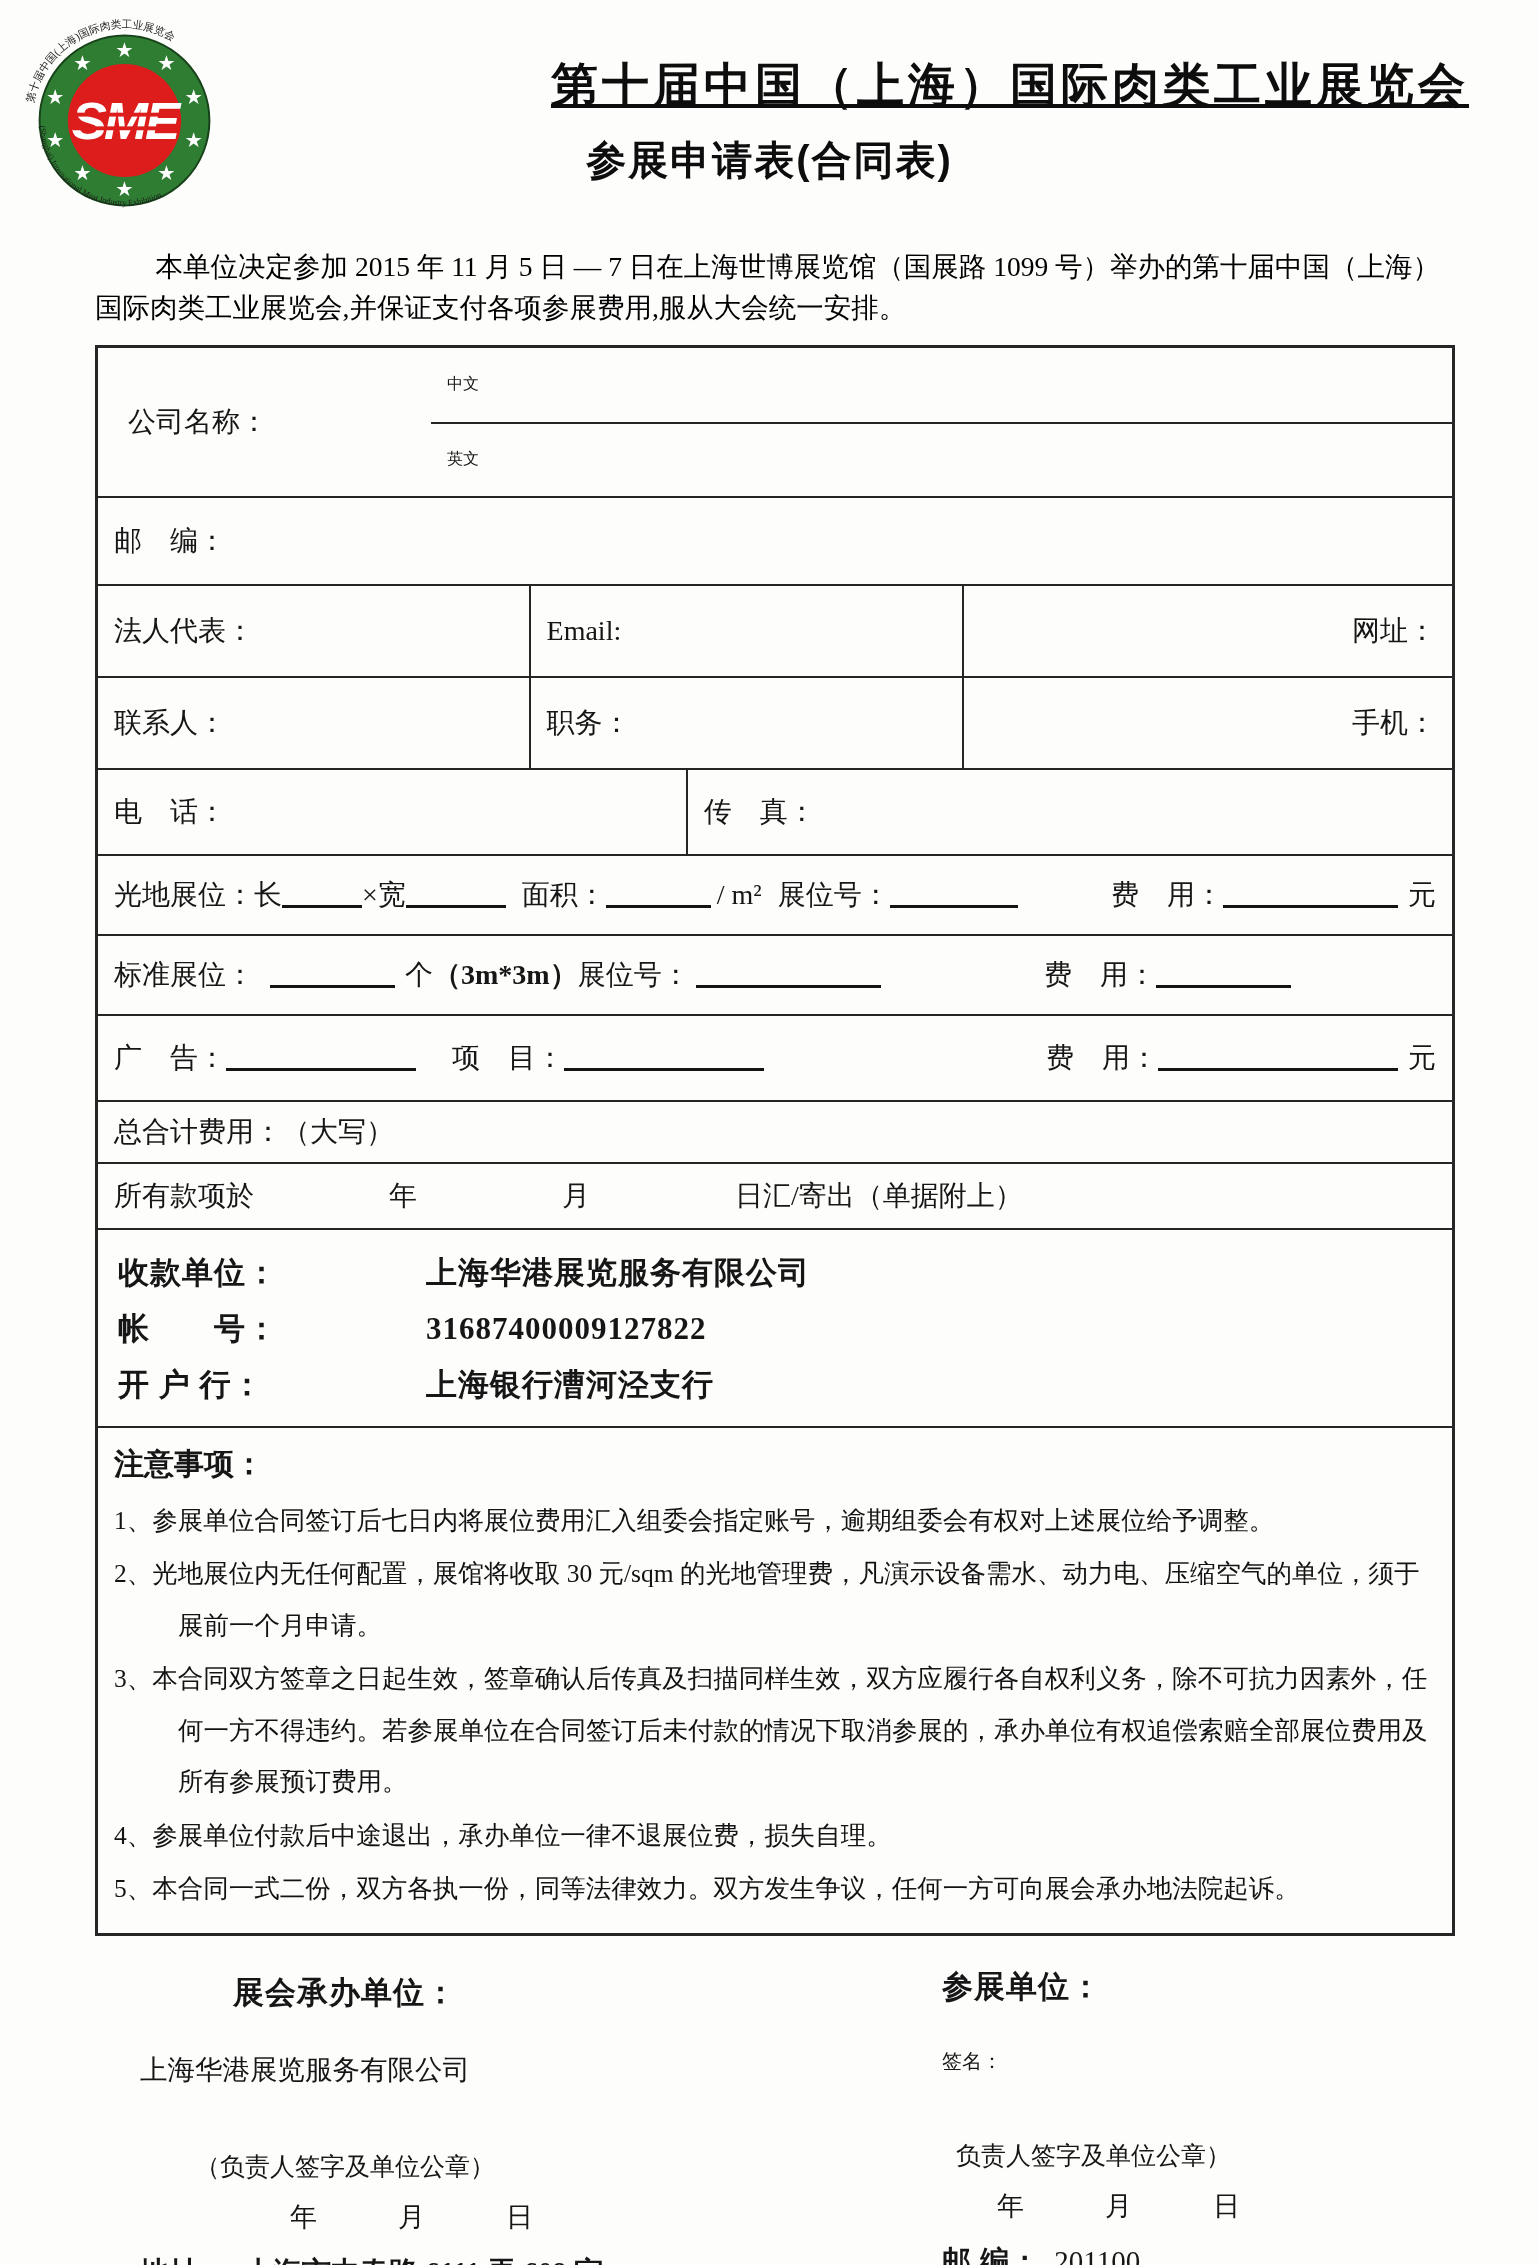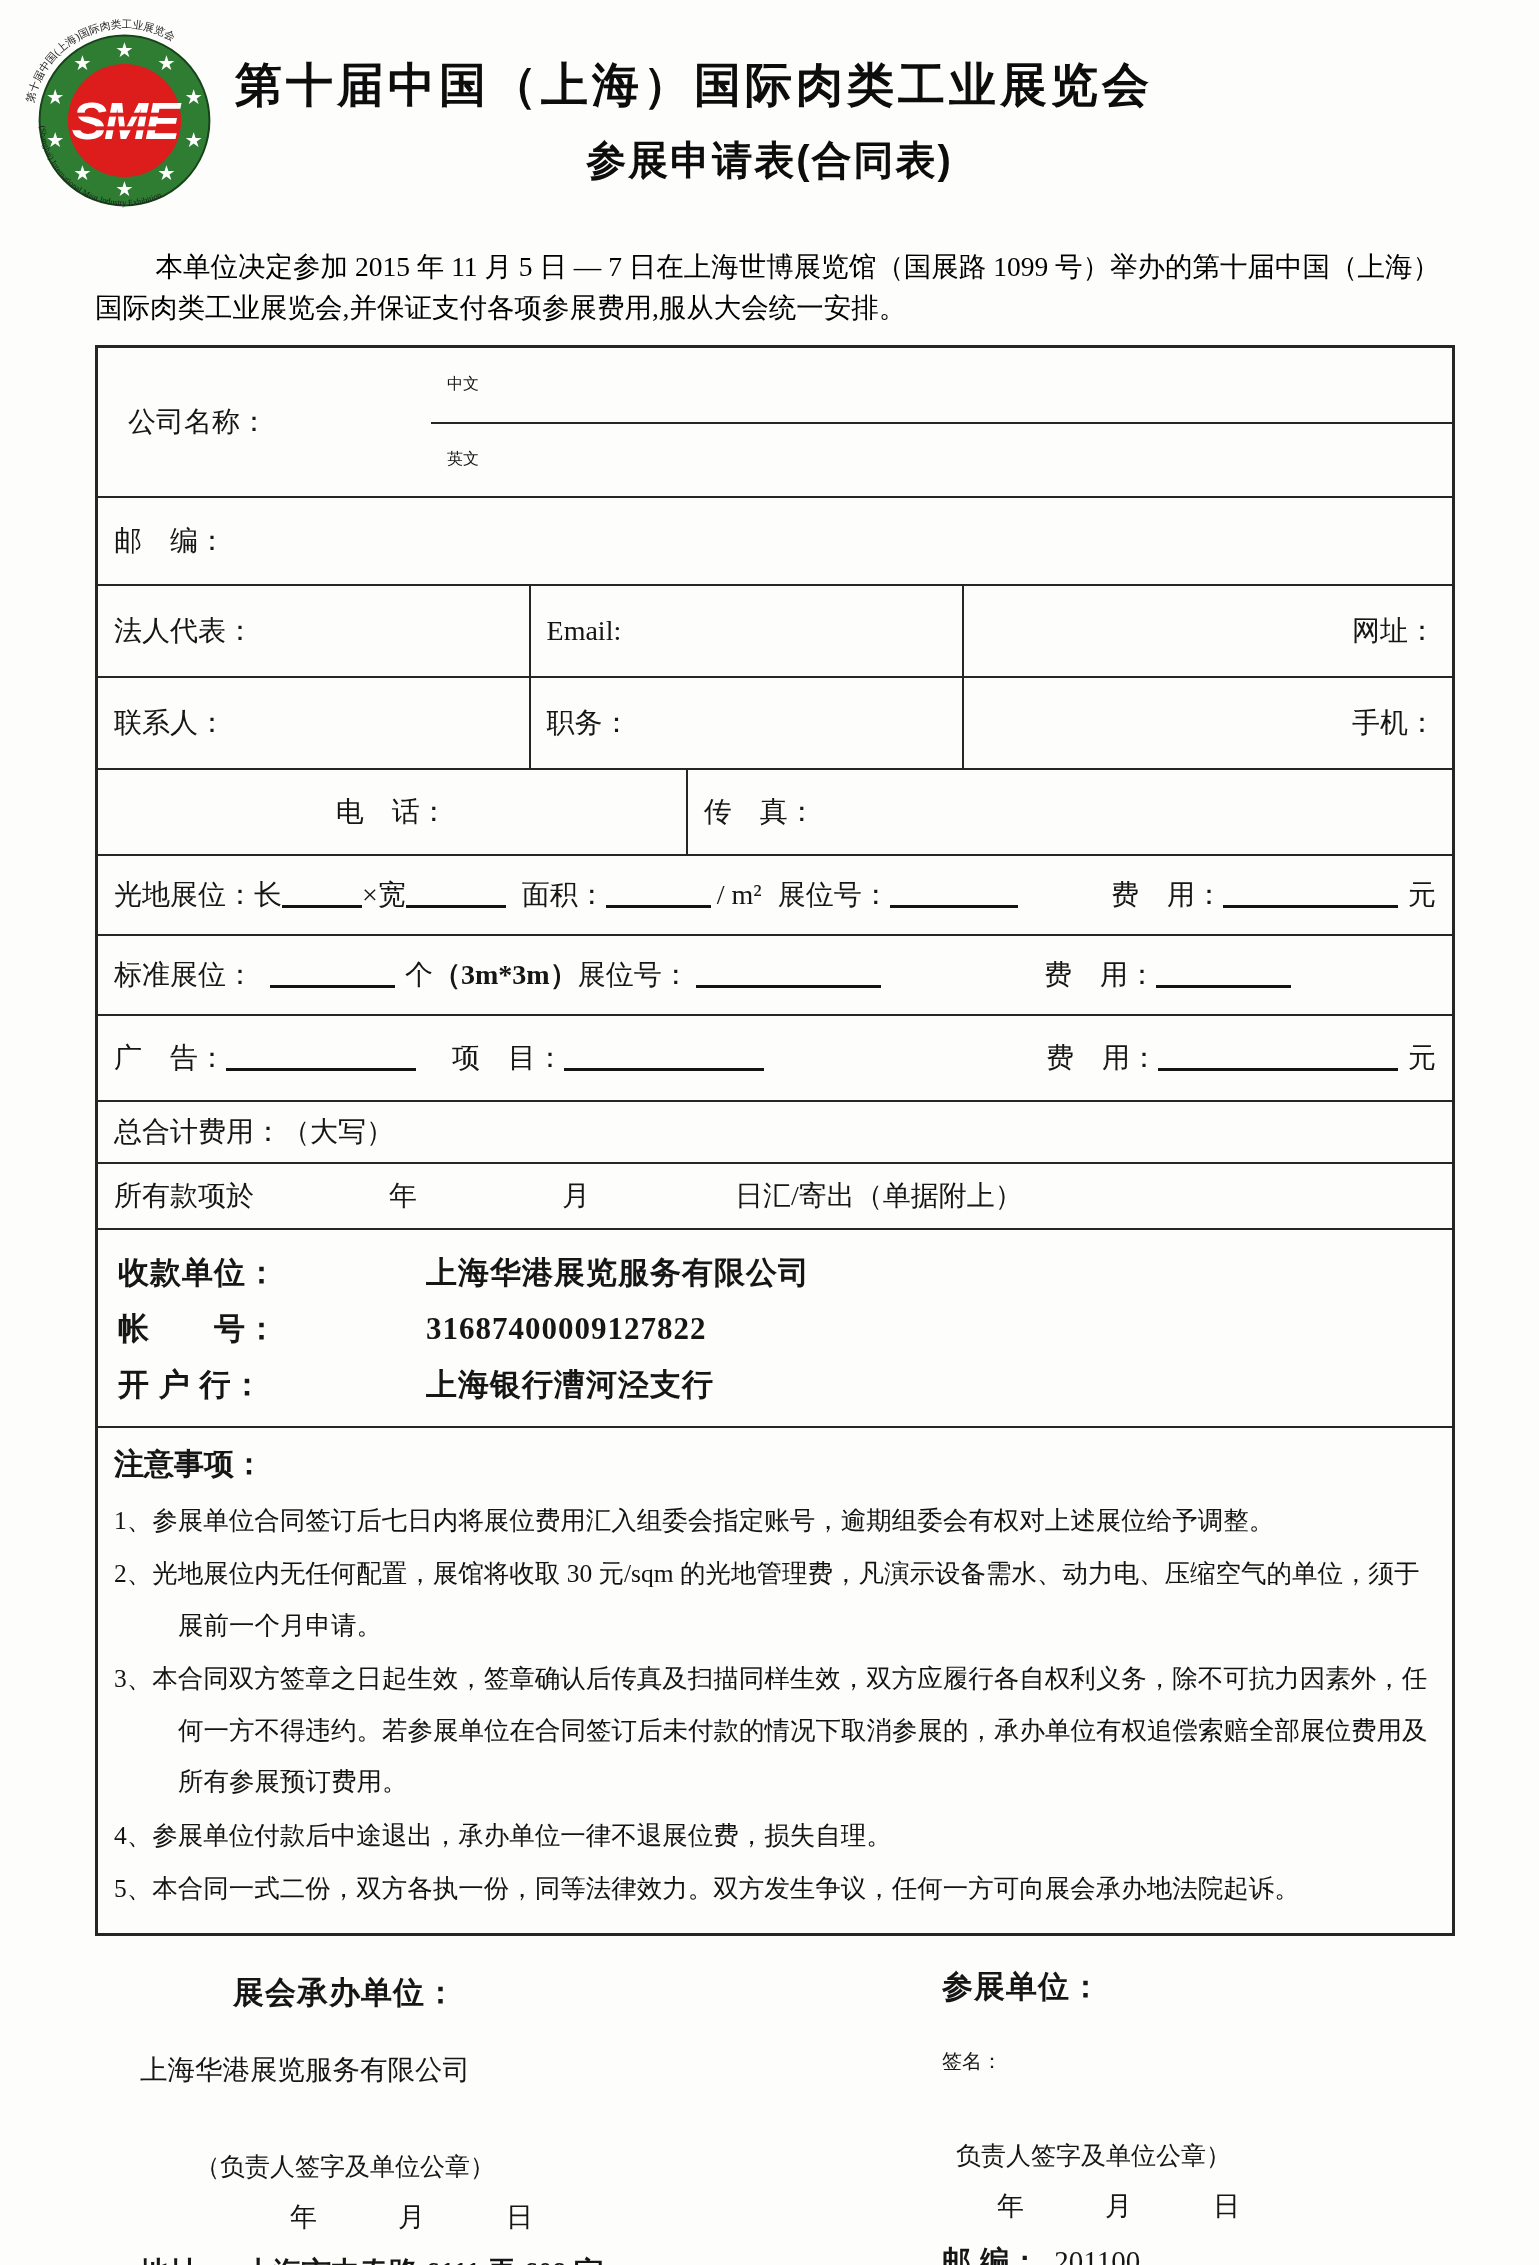--- a/index.html
+++ b/index.html
@@ -11,23 +11,23 @@
     background:#fdfdfc;
     position:relative;
   }
   .page { width:1539px; min-height:2265px; padding-top:14px; }
 
   
   .header { position:relative; height:212px; }
   .logo-wrap { position:absolute; left:22px; top:4px; width:205px; height:205px; }
   .title-line {
     margin-left:235px; margin-right:70px; padding-top:40px;
-    text-align:left;
+    text-align:right;
     font-family:"Liberation Sans","DejaVu Sans",sans-serif;
-    font-weight:900; font-size:47px; letter-spacing:4px; color:#0d0d0d;
+    font-weight:900; font-size:47px; letter-spacing:4px; color:#0d0d0d;text-decoration:underline;
   }
   .subtitle-line {
     text-align:center; margin-top:16px;
     font-family:"Liberation Sans","DejaVu Sans",sans-serif;
     font-weight:900; font-size:40px; letter-spacing:2px; color:#0d0d0d;
   }
 
   
   .intro {
     margin:20px 85px 0 95px;
@@ -61,21 +61,21 @@
   .r-std    { min-height:80px; }
   .r-ad     { min-height:86px; }
   .r-total  { min-height:62px; }
   .r-pay    { min-height:66px; }
 
   .c-addr { width:69.1%; }
   .c-zip  { flex:1; }
   .c-31   { width:31.8%; }
   .c-32   { width:32.0%; }
   .c-rest { flex:1;justify-content:flex-end; }
-  .c-tel  { width:43.4%;justify-content:center; }
+  .c-tel  { width:43.4%; }
   .c-fax  { flex:1; }
   .full   { width:100%; }
 
   .bl { display:inline-block; border-bottom:3px solid #141414; height:0.95em; }
   .g6 { margin-left:6px; } .g10 { margin-left:10px; } .g16 { margin-left:16px; }
   .push { margin-left:auto; }
   .sup2 { font-size:28px; }
   .bold { font-weight:bold; }
 
   

